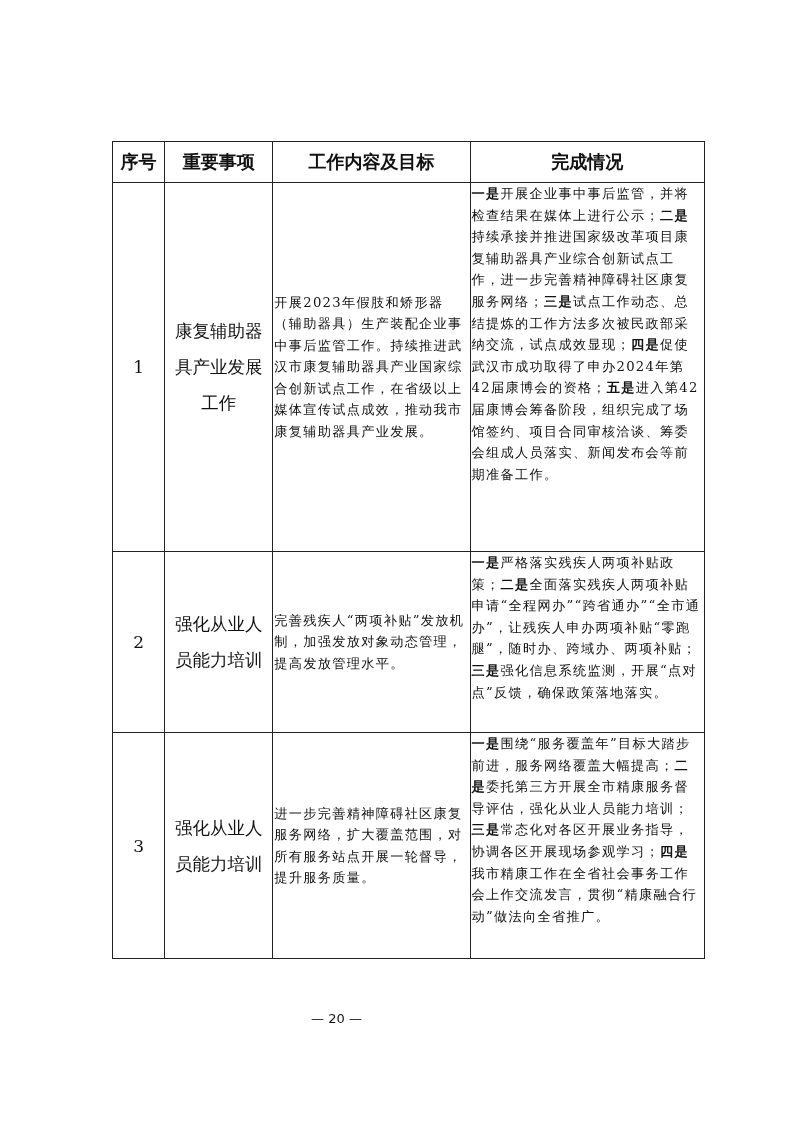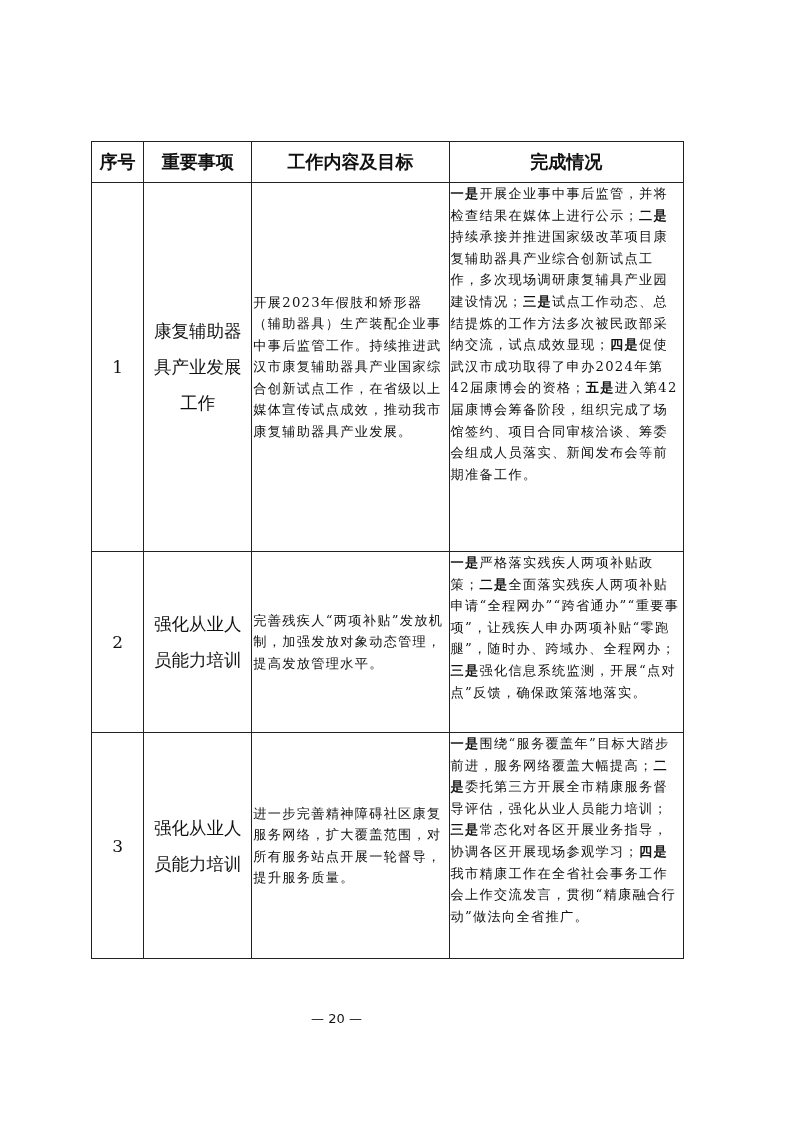--- a/index.html
+++ b/index.html
@@ -1,18 +1,18 @@
 <!DOCTYPE html>
 <html><head>
 <meta charset="utf-8">
 <style>
   html, body { margin: 0; padding: 0; background: #ffffff; }
   body { width: 793px; height: 1123px; position: relative; overflow: hidden;
          font-family: "DejaVu Serif", "Liberation Serif", serif; color: #111; }
-  .tbl { position: absolute; left: 91px; top: 141px; width: 593px;
+  .tbl { position: absolute; left: 112px; top: 141px; width: 593px;
          border-collapse: collapse; table-layout: fixed; }
   .tbl td, .tbl th { border: 1px solid #222; padding: 0; vertical-align: middle; }
   .tbl th { height: 40px; font-size: 18px; font-weight: bold; text-align: center; }
   .c1 { width: 52px; } .c2 { width: 108px; } .c3 { width: 197px; } .c4 { width: 234px; }
   .num { text-align: center; font-size: 17px; }
   .item { text-align: center; font-size: 17.5px; line-height: 36px; padding: 4px 4px !important; }
   .goal { font-size: 13.2px; line-height: 21.5px; padding: 8px 1px !important; letter-spacing: 1.3px; text-align: left; margin-top: 32px; }
   .done { font-size: 13.2px; line-height: 21.6px; padding: 0 1px !important; letter-spacing: 1.3px; text-align: left; vertical-align: top !important; }
   .done b { font-weight: bold; }
   .r1 td { height: 352px; }
@@ -35,27 +35,27 @@
       <tr>
     <th>序号</th>
     <th>重要事项</th>
     <th>工作内容及目标</th>
     <th>完成情况</th>
   </tr>
   <tr class="r1">
     <td class="num">1</td>
     <td class="item">康复辅助器具产业发展工作</td>
     <td class="goal">开展2023年假肢和矫形器（辅助器具）生产装配企业事中事后监管工作。持续推进武汉市康复辅助器具产业国家综合创新试点工作，在省级以上媒体宣传试点成效，推动我市康复辅助器具产业发展。</td>
-    <td class="done"><span><b>一是</b><span>开展企业事中事后监管，并将检查结果在媒体上进行公示；</span><b>二是</b><span>持续承接并推进国家级改革项目康复辅助器具产业综合创新试点工作，多次现场调研康复辅具产业园建设情况；</span><b>三是</b><span>试点工作动态、总结提炼的工作方法多次被民政部采纳交流，试点成效显现；</span><b>四是</b><span>促使武汉市成功取得了申办2024年第42届康博会的资格；</span><b>五是</b><span>进入第42届康博会筹备阶段，组织完成了场馆签约、项目合同审核洽谈、筹委会组成人员落实、新闻发布会等前期准备工作。</span></span></td>
+    <td class="done"><span><b>一是</b><span>开展企业事中事后监管，并将检查结果在媒体上进行公示；</span><b>二是</b><span>持续承接并推进国家级改革项目康复辅助器具产业综合创新试点工作，进一步完善精神障碍社区康复服务网络；</span><b>三是</b><span>试点工作动态、总结提炼的工作方法多次被民政部采纳交流，试点成效显现；</span><b>四是</b><span>促使武汉市成功取得了申办2024年第42届康博会的资格；</span><b>五是</b><span>进入第42届康博会筹备阶段，组织完成了场馆签约、项目合同审核洽谈、筹委会组成人员落实、新闻发布会等前期准备工作。</span></span></td>
   </tr>
   <tr class="r2">
     <td class="num">2</td>
     <td class="item">强化从业人员能力培训</td>
     <td class="goal">完善残疾人“两项补贴”发放机制，加强发放对象动态管理，提高发放管理水平。</td>
-    <td class="done"><span><b>一是</b><span>严格落实残疾人两项补贴政策；</span><b>二是</b><span>全面落实残疾人两项补贴申请“全程网办”“跨省通办”“重要事项”，让残疾人申办两项补贴“零跑腿”，随时办、跨域办、全程网办；</span><b>三是</b><span>强化信息系统监测，开展“点对点”反馈，确保政策落地落实。</span></span></td>
+    <td class="done"><span><b>一是</b><span>严格落实残疾人两项补贴政策；</span><b>二是</b><span>全面落实残疾人两项补贴申请“全程网办”“跨省通办”“全市通办”，让残疾人申办两项补贴“零跑腿”，随时办、跨域办、两项补贴；</span><b>三是</b><span>强化信息系统监测，开展“点对点”反馈，确保政策落地落实。</span></span></td>
   </tr>
   <tr class="r3">
     <td class="num">3</td>
     <td class="item">强化从业人员能力培训</td>
     <td class="goal">进一步完善精神障碍社区康复服务网络，扩大覆盖范围，对所有服务站点开展一轮督导，提升服务质量。</td>
     <td class="done"><span><b>一是</b><span>围绕“服务覆盖年”目标大踏步前进，服务网络覆盖大幅提高；</span><b>二是</b><span>委托第三方开展全市精康服务督导评估，强化从业人员能力培训；</span><b>三是</b><span>常态化对各区开展业务指导，协调各区开展现场参观学习；</span><b>四是</b><span>我市精康工作在全省社会事务工作会上作交流发言，贯彻“精康融合行动”做法向全省推广。</span></span></td>
   </tr>
 </tbody>
   </table>
 

